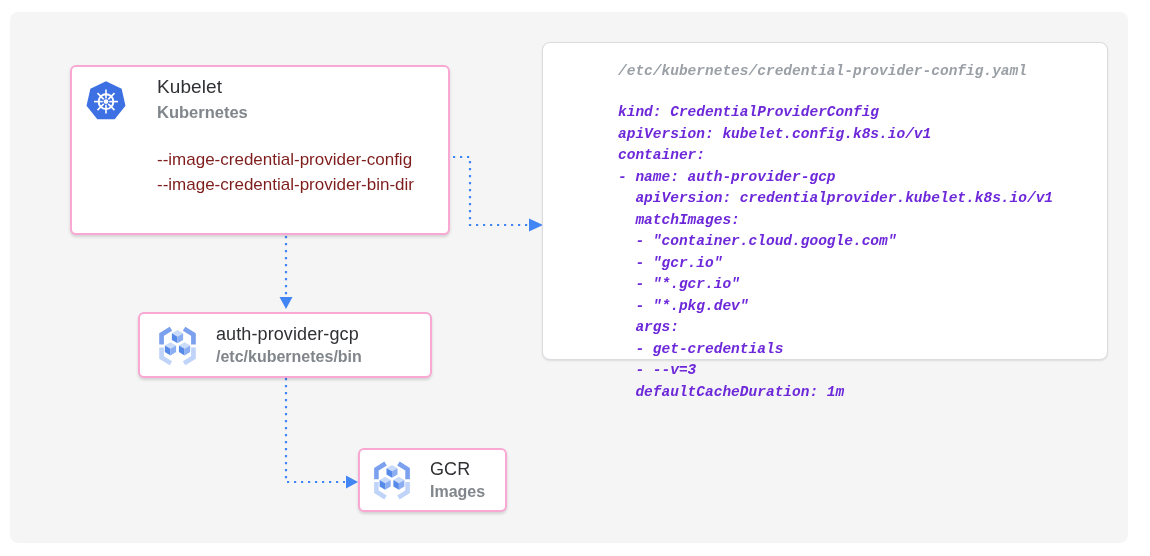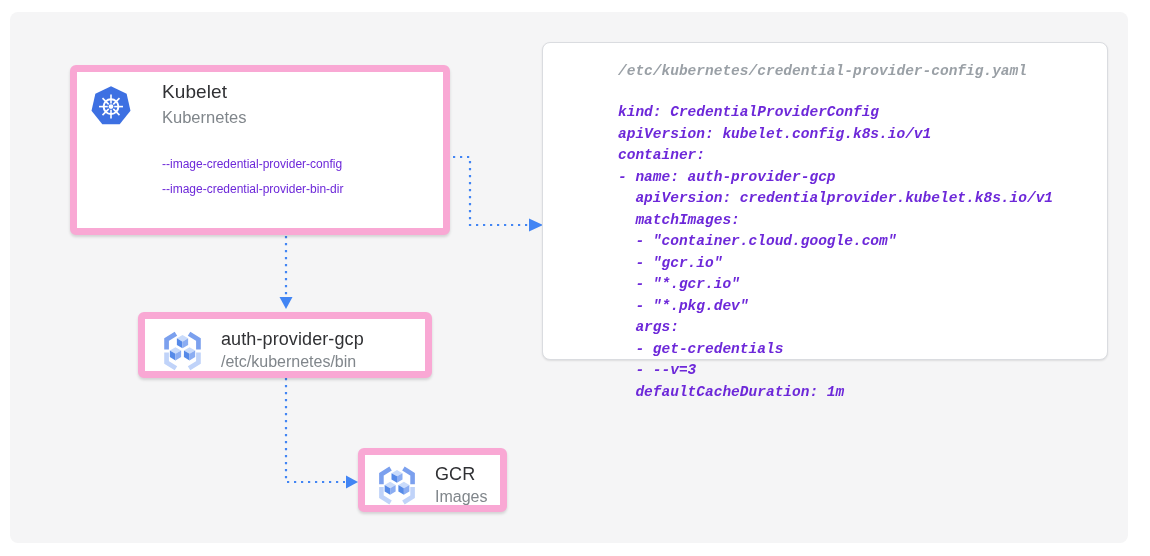--- a/index.html
+++ b/index.html
@@ -2,38 +2,38 @@
 <html><head>
 <meta charset="utf-8">
 <style>
   * { margin: 0; padding: 0; box-sizing: border-box; }
   html, body { width: 1150px; height: 556px; background: #ffffff; font-family: "Liberation Sans", sans-serif; }
   .stage { position: relative; width: 1150px; height: 556px; overflow: hidden; }
   .canvas { position: absolute; left: 10px; top: 12px; width: 1118px; height: 531px;
             background: #f5f5f6; border-radius: 8px; }
   .arrows { position: absolute; left: 0; top: 0; width: 1150px; height: 556px; pointer-events: none; }
 
-  .card { position: absolute; background: #ffffff; border: 7px solid #f9a8d4; border-radius: 6px;
+  .card { position: absolute; background: #ffffff; border: 2px solid #f9a8d4; border-radius: 6px;
           box-shadow: 0 2px 3px rgba(0,0,0,0.14); }
   .card-kubelet { left: 70px; top: 65px; width: 380px; height: 170px; }
   .card-auth    { left: 138px; top: 312px; width: 294px; height: 66px; }
   .card-gcr     { left: 358px; top: 448px; width: 149px; height: 64px; }
 
   .node-icon { position: absolute; }
   .kubelet-icon { left: 14px; top: 13px; width: 40px; height: 40px; }
   .auth-icon { left: 15px; top: 11px; width: 45px; height: 42px; }
   .gcr-icon  { left: 10px; top: 10px; width: 44px; height: 41px; }
 
   .node-title { position: absolute; color: #303134; letter-spacing: 0.1px; }
-  .node-sub   { position: absolute; color: #80868b; }
+  .node-sub   { position: absolute; color: #80868b; font-weight: bold; }
 
   .card-kubelet .node-title { left: 85px; top: 75px; font-size: 19px; line-height: 20px; }
   .card-kubelet .node-sub   { left: 85px; top: 101px; font-size: 16.5px; line-height: 18px; }
   .flags { position: absolute; left: 85px; top: 145px; }
-  .flag  { display: block; color: #6d28d9; font-size: 12px; line-height: 25px; white-space: nowrap; }
+  .flag  { display: block; color: #7f1d1d; font-size: 17px; line-height: 25px; white-space: nowrap; }
   .card-kubelet .node-title, .card-auth .node-title, .card-gcr .node-title { }
 
   .card-kubelet .node-title { left: 85px; top: 75px; }
   .card-kubelet .node-sub   { left: 85px; top: 101px; }
   
   .card .node-title, .card .node-sub, .card .flags, .card .node-icon { position: absolute; }
   .card-kubelet .node-title { left: 85px; top: 10px; }
   .card-kubelet .node-sub   { left: 85px; top: 36px; }
   .card-kubelet .flags      { left: 85px; top: 80px; }
 

